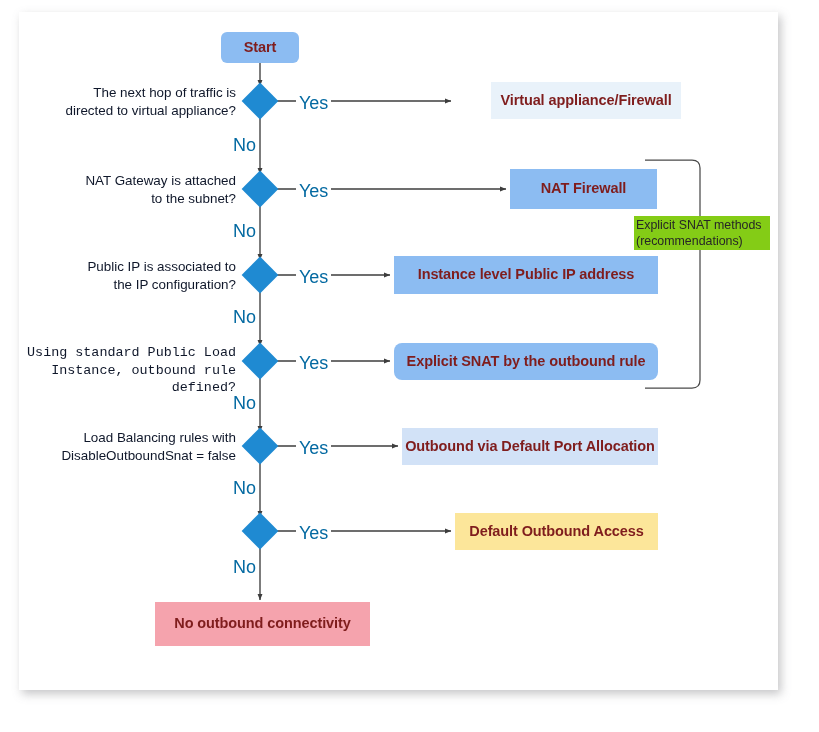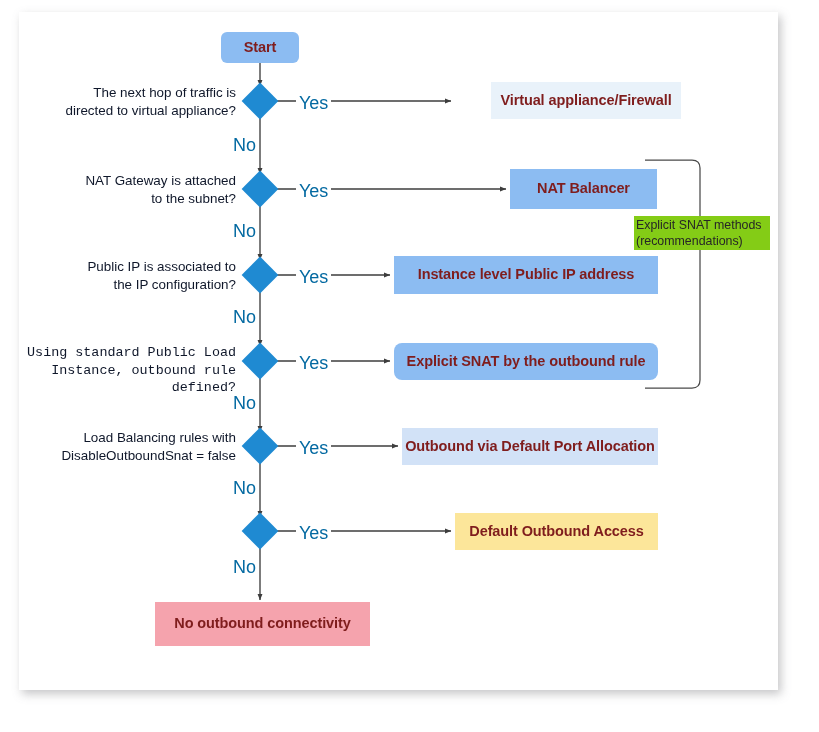--- a/index.html
+++ b/index.html
@@ -174,21 +174,21 @@
   <div class="edge-label" style="left:230px; top:308px;">No</div>
   <div class="edge-label" style="left:230px; top:394px;">No</div>
   <div class="edge-label" style="left:230px; top:479px;">No</div>
   <div class="edge-label" style="left:230px; top:558px;">No</div>
 
   <div class="node fill-blue-pale" style="left:455px; top:82px; width:190px; height:37px;margin-left:36px;">
     <span>Virtual appliance/Firewall</span>
   </div>
 
   <div class="node fill-blue-mid" style="left:510px; top:169px; width:147px; height:40px;">
-    <span>NAT Balancer</span>
+    <span>NAT Firewall</span>
   </div>
 
   <div class="node fill-blue-mid" style="left:394px; top:256px; width:264px; height:38px;">
     <span>Instance level Public IP address</span>
   </div>
 
   <div class="node fill-blue-mid" style="left:394px; top:343px; width:264px; height:37px;border-radius:8px;">
     <span>Explicit SNAT by the outbound rule</span>
   </div>
 

